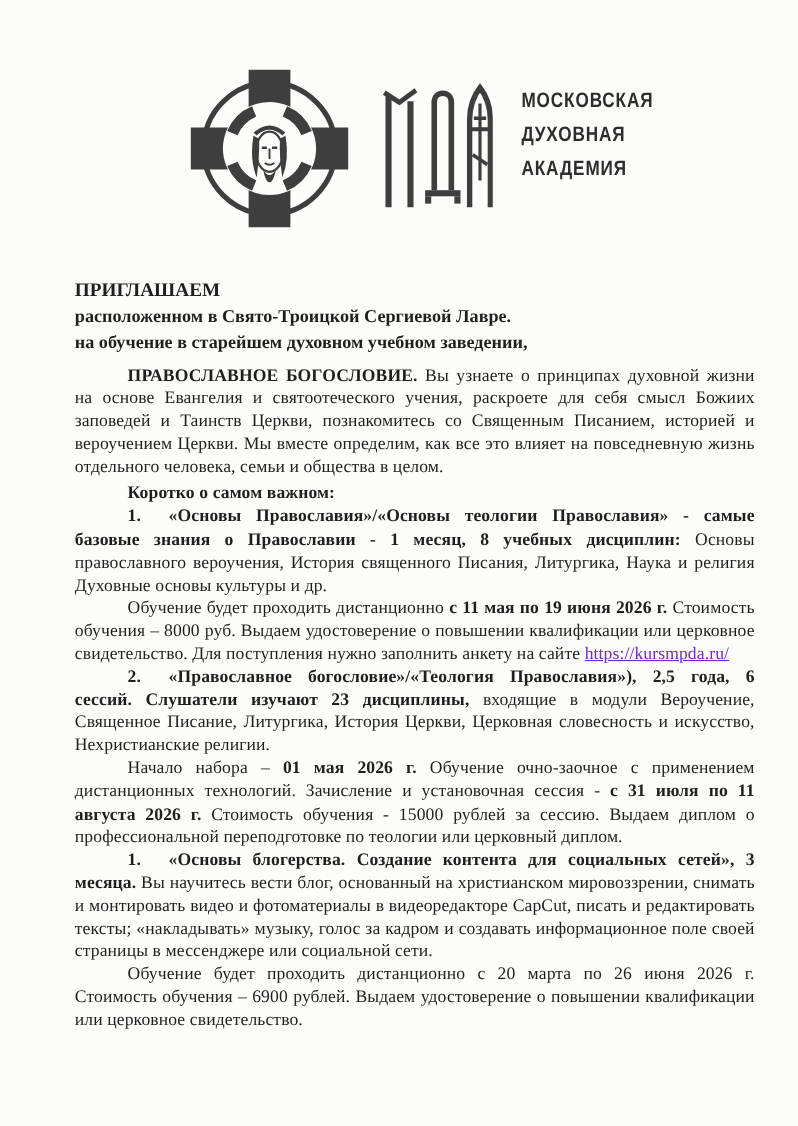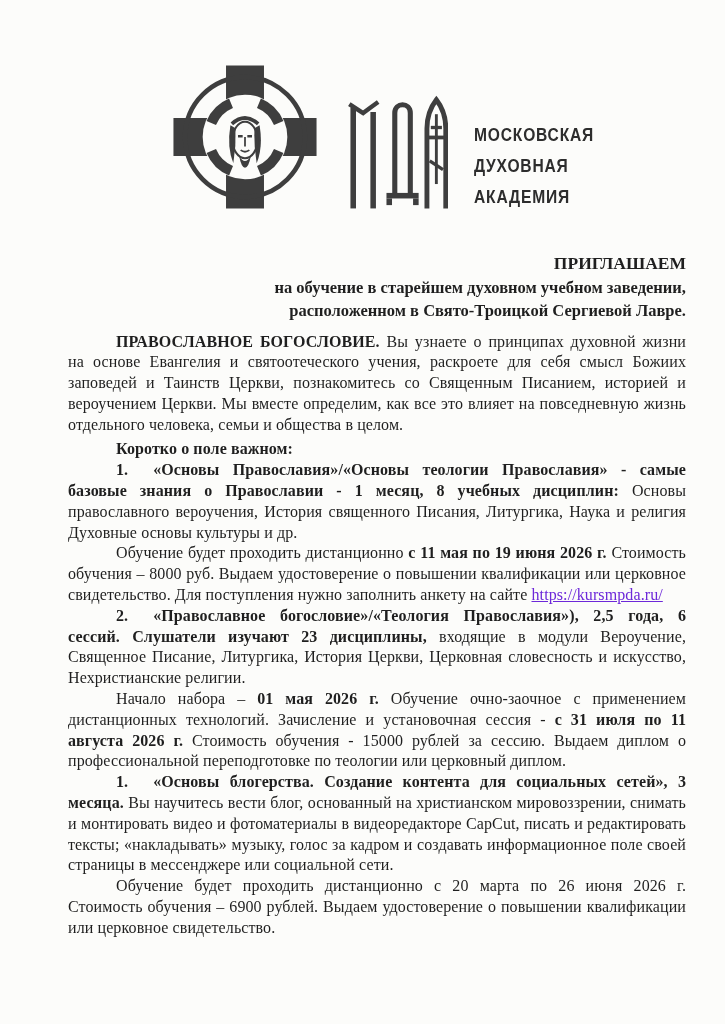--- a/index.html
+++ b/index.html
@@ -9,35 +9,35 @@
     width:725px;height:1024px;
     margin:0 auto;
     background:#fcfcfa;
     color:#1f1f1f;
     font-family:"Liberation Serif","DejaVu Serif",serif;
     overflow:hidden;
   }
   
   .logo-row{
     position:absolute;top:60px;left:172px;height:152px;
-    display:flex;align-items:flex-end;
+    display:flex;align-items:flex-start;
   }
   .emblem{width:146px;height:150px;flex:0 0 auto;}
   .monogram{width:102px;height:118px;margin-left:28px;margin-top:14px;flex:0 0 auto;}
   .org-name{
     margin-left:26px;margin-top:16px;
     font-family:"Liberation Sans","DejaVu Sans",sans-serif;
     font-weight:bold;font-size:19px;line-height:31px;
     letter-spacing:1px;color:#2d2d2d;
     transform:scaleX(0.82);transform-origin:left center;
     white-space:nowrap;
   }
   
   .content{position:absolute;top:252px;left:68px;width:618px;}
-  .doc-header{text-align:right;margin-bottom:9px;font-weight:bold;}
+  .doc-header{text-align:left;margin-bottom:9px;font-weight:bold;}
   .doc-title{font-size:17.5px;line-height:23.5px;}
   .doc-sub{font-size:16.5px;line-height:23.5px;}
   .doc-body p.para{
     margin:0;
     font-size:16px;line-height:20.8px;
     text-align:justify;text-indent:48px;
     letter-spacing:0.1px;
   }
   .doc-body p.subhead{text-align:left;margin-top:4px;}
   .doc-body p.secthead{
@@ -93,27 +93,27 @@
     <div class="org-name">
       <div>МОСКОВСКАЯ</div>
       <div>ДУХОВНАЯ</div>
       <div>АКАДЕМИЯ</div>
     </div>
   </div>
 
   <div class="content">
     <div class="doc-header">
       <div class="doc-title">ПРИГЛАШАЕМ</div>
+      <div class="doc-sub">расположенном в Свято-Троицкой Сергиевой Лавре.</div>
       <div class="doc-sub">на обучение в старейшем духовном учебном заведении,</div>
-      <div class="doc-sub">расположенном в Свято-Троицкой Сергиевой Лавре.</div>
     </div>
 
     <div class="doc-body">
         <p class="para para"><span class="b">ПРАВОСЛАВНОЕ БОГОСЛОВИЕ. </span><span>Вы узнаете о принципах духовной жизни на основе Евангелия и святоотеческого учения, раскроете для себя смысл Божиих заповедей и Таинств Церкви, познакомитесь со Священным Писанием, историей и вероучением Церкви. Мы вместе определим, как все это влияет на повседневную жизнь отдельного человека, семьи и общества в целом.</span></p>
-        <p class="para subhead"><span class="b">Коротко о поле важном:</span></p>
+        <p class="para subhead"><span class="b">Коротко о самом важном:</span></p>
         <p class="para para"><span class="b num">1.</span><span class="b">«Основы Православия»/«Основы теологии Православия» - самые базовые знания о Православии - 1 месяц, 8 учебных дисциплин: </span><span>Основы православного вероучения, История священного Писания, Литургика, Наука и религия Духовные основы культуры и др.</span></p>
         <p class="para para"><span>Обучение будет проходить дистанционно </span><span class="b">с 11 мая по 19 июня 2026 г.</span><span> Стоимость обучения – 8000 руб. Выдаем удостоверение о повышении квалификации или церковное свидетельство. Для поступления нужно заполнить анкету на сайте </span><span class="u link">https://kursmpda.ru/</span></p>
         <p class="para para"><span class="b num">2.</span><span class="b">«Православное богословие»/«Теология Православия»), 2,5 года, 6 сессий. Слушатели изучают 23 дисциплины,</span><span> входящие в модули Вероучение, Священное Писание, Литургика, История Церкви, Церковная словесность и искусство, Нехристианские религии.</span></p>
         <p class="para para"><span>Начало набора – </span><span class="b">01 мая 2026 г.</span><span> Обучение очно-заочное с применением дистанционных технологий. Зачисление и установочная сессия - </span><span class="b">с 31 июля по 11 августа 2026 г.</span><span> Стоимость обучения - 15000 рублей за сессию. Выдаем диплом о профессиональной переподготовке по теологии или церковный диплом.</span></p>
         <p class="para para"><span class="b num">1.</span><span class="b">«Основы блогерства. Создание контента для социальных сетей», 3 месяца.</span><span> Вы научитесь вести блог, основанный на христианском мировоззрении, снимать и монтировать видео и фотоматериалы в видеоредакторе CapCut, писать и редактировать тексты; «накладывать» музыку, голос за кадром и создавать информационное поле своей страницы в мессенджере или социальной сети.</span></p>
         <p class="para para"><span>Обучение будет проходить дистанционно с 20 марта по 26 июня 2026 г. Стоимость обучения – 6900 рублей. Выдаем удостоверение о повышении квалификации или церковное свидетельство.</span></p>
       </div>
   </div>
 
 </div>

